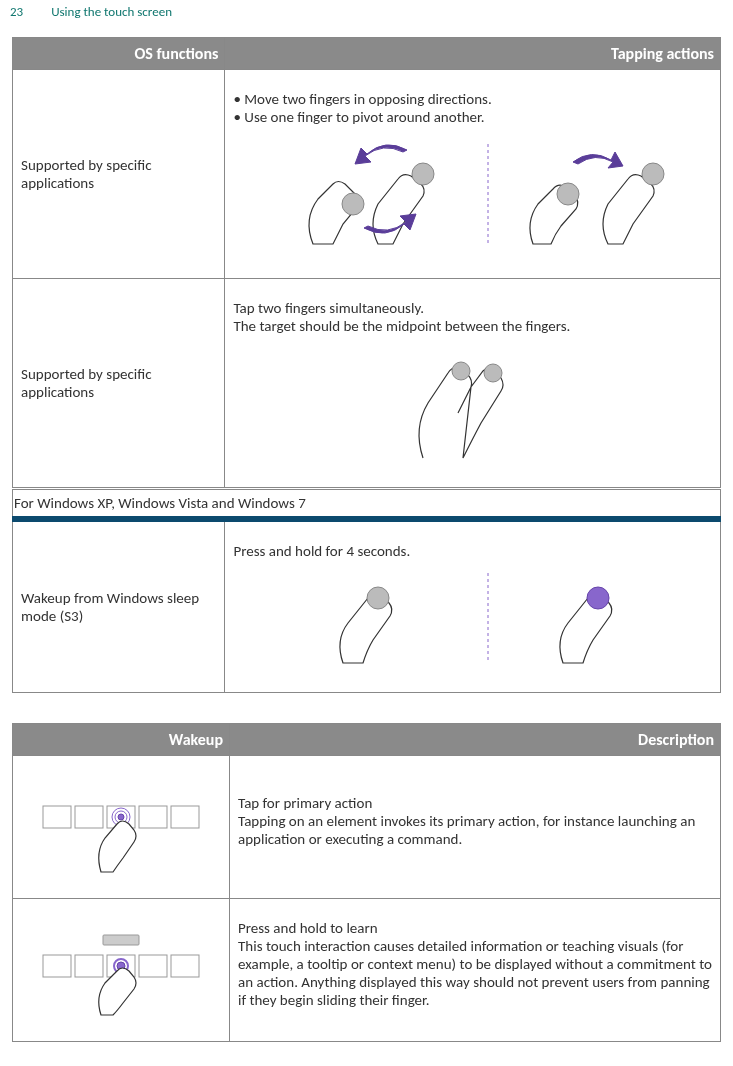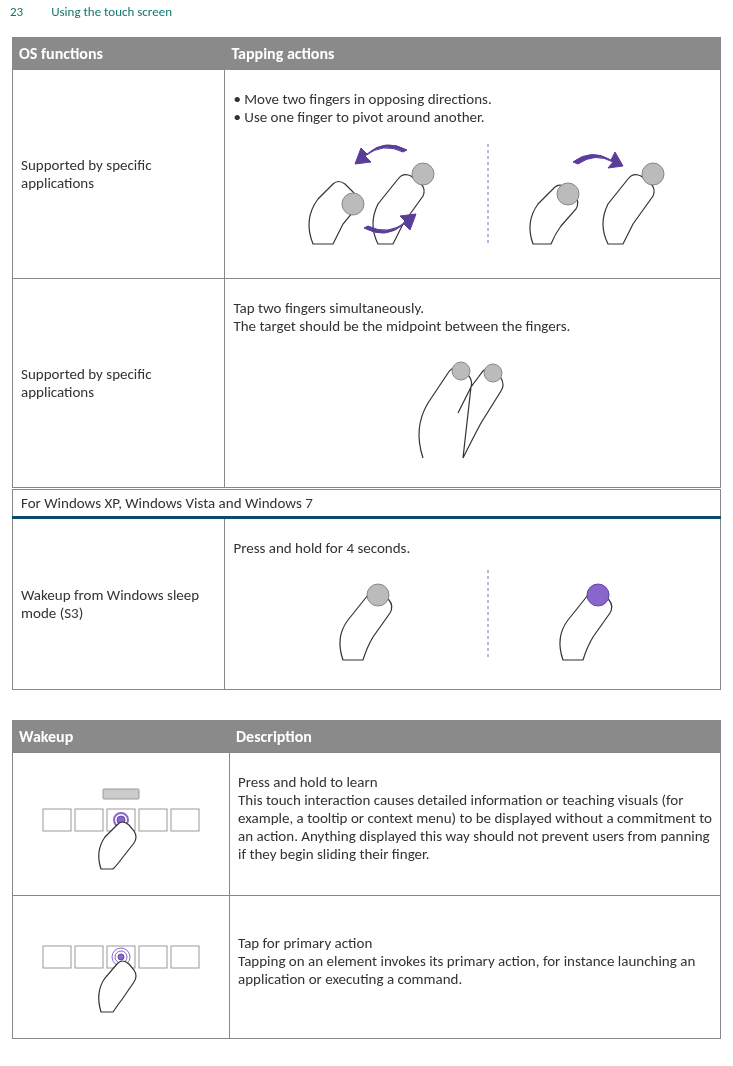--- a/index.html
+++ b/index.html
@@ -32,36 +32,36 @@
   td, th {
     border: 1px solid #888;
     padding: 20px 8px;
     vertical-align: top;
     text-align: left;
   }
   th {
     background: #8a8a8a;
     color: #fff;
     font-weight: bold;
-    text-align: left;
+    text-align: right;
     padding: 6px;
     font-size: 16px;
   }
   .col-left {
     width: 30%;
     vertical-align: middle;
   }
   .col-right {
     width: 70%;
   }
   .section-row td {
     font-weight: normal;
     border-top: 1px solid #888;
-    border-bottom: 3px solid #0c4a6e;
-    padding: 4px 8px;
+    border-bottom: 6px solid #0c4a6e;
+    padding: 4px 1px;
   }
   .section-row {
     border-top: 3px double #888;
   }
   .gesture-img {
     text-align: center;
     margin-top: 8px;
   }
   svg {
     display: inline-block;
@@ -186,20 +186,42 @@
     </td>
   </tr>
 </tbody>
     </table>
 
 <table>
   <tbody>
         <tr>
     <th>Wakeup</th>
     <th>Description</th>
+  </tr>
+  <tr>
+    <td class="col-left">
+      <div class="gesture-img">
+        <svg width="200" height="90">
+          <rect class="small-tile" x="22" y="22" width="28" height="22"></rect>
+          <rect class="small-tile" x="54" y="22" width="28" height="22"></rect>
+          <rect class="small-tile" x="86" y="22" width="28" height="22" fill="#e8e0f5"></rect>
+          <rect class="small-tile" x="118" y="22" width="28" height="22"></rect>
+          <rect class="small-tile" x="150" y="22" width="28" height="22"></rect>
+          <circle cx="100" cy="33" r="9" fill="none" stroke="#8866cc" stroke-width="1"></circle>
+          <circle cx="100" cy="33" r="6" fill="none" stroke="#8866cc" stroke-width="1"></circle>
+          <circle class="touch-dot-purple" cx="100" cy="33" r="3"></circle>
+          <path class="finger-line" d="M 80 88 Q 74 68 84 54 L 96 40 Q 101 34 108 40 L 113 46 Q 117 52 113 58 L 102 74 Q 96 82 92 88 Z"></path>
+        </svg>
+      </div>
+    </td>
+    <td class="col-right">
+      <div style="height:18px"></div>
+      <div>Tap for primary action</div>
+      <div>Tapping on an element invokes its primary action, for instance launching an application or executing a command.</div>
+    </td>
   </tr>
   <tr>
     <td class="col-left">
       <div class="gesture-img">
         <svg width="200" height="90">
           <rect class="small-screen" x="82" y="8" width="36" height="10" rx="1"></rect>
           <rect class="small-tile" x="22" y="28" width="28" height="22"></rect>
           <rect class="small-tile" x="54" y="28" width="28" height="22"></rect>
           <rect class="small-tile" x="86" y="28" width="28" height="22"></rect>
           <rect class="small-tile" x="118" y="28" width="28" height="22"></rect>
@@ -208,38 +230,16 @@
           <circle class="touch-dot-purple" cx="100" cy="39" r="4"></circle>
           <path class="finger-line" d="M 80 88 Q 74 70 84 56 L 96 44 Q 101 38 108 44 L 113 50 Q 117 56 113 62 L 102 76 Q 96 84 92 88 Z"></path>
         </svg>
       </div>
     </td>
     <td class="col-right">
       <div>Press and hold to learn</div>
       <div>This touch interaction causes detailed information or teaching visuals (for example, a tooltip or context menu) to be displayed without a commitment to an action. Anything displayed this way should not prevent users from panning if they begin sliding their finger.</div>
     </td>
   </tr>
-  <tr>
-    <td class="col-left">
-      <div class="gesture-img">
-        <svg width="200" height="90">
-          <rect class="small-tile" x="22" y="22" width="28" height="22"></rect>
-          <rect class="small-tile" x="54" y="22" width="28" height="22"></rect>
-          <rect class="small-tile" x="86" y="22" width="28" height="22" fill="#e8e0f5"></rect>
-          <rect class="small-tile" x="118" y="22" width="28" height="22"></rect>
-          <rect class="small-tile" x="150" y="22" width="28" height="22"></rect>
-          <circle cx="100" cy="33" r="9" fill="none" stroke="#8866cc" stroke-width="1"></circle>
-          <circle cx="100" cy="33" r="6" fill="none" stroke="#8866cc" stroke-width="1"></circle>
-          <circle class="touch-dot-purple" cx="100" cy="33" r="3"></circle>
-          <path class="finger-line" d="M 80 88 Q 74 68 84 54 L 96 40 Q 101 34 108 40 L 113 46 Q 117 52 113 58 L 102 74 Q 96 82 92 88 Z"></path>
-        </svg>
-      </div>
-    </td>
-    <td class="col-right">
-      <div style="height:18px"></div>
-      <div>Tap for primary action</div>
-      <div>Tapping on an element invokes its primary action, for instance launching an application or executing a command.</div>
-    </td>
-  </tr>
 </tbody>
     </table>
 
 </div>
 
 </body></html>

